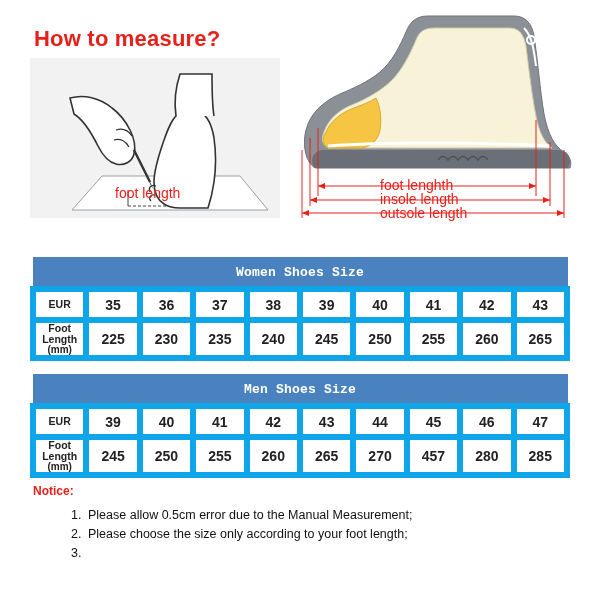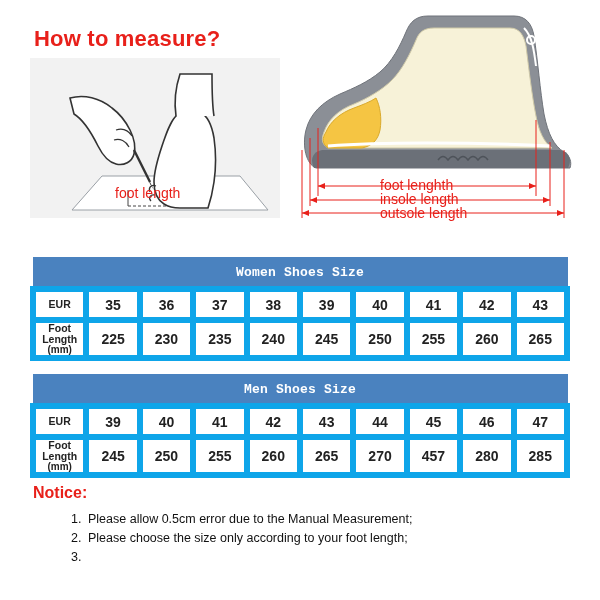--- a/index.html
+++ b/index.html
@@ -115,21 +115,21 @@
   
   .notice {
     position: absolute;
     left: 33px;
     top: 484px;
     width: 550px;
   }
   .notice-title {
     color: #e8201a;
     font-weight: bold;
-    font-size: 16px;
+    font-size: 12px;
     margin-bottom: 8px;
   }
   .notice-list {
     margin: 0;
     padding: 0;
     list-style: none;
   }
   .notice-list li {
     font-size: 12.5px;
     color: #111;

